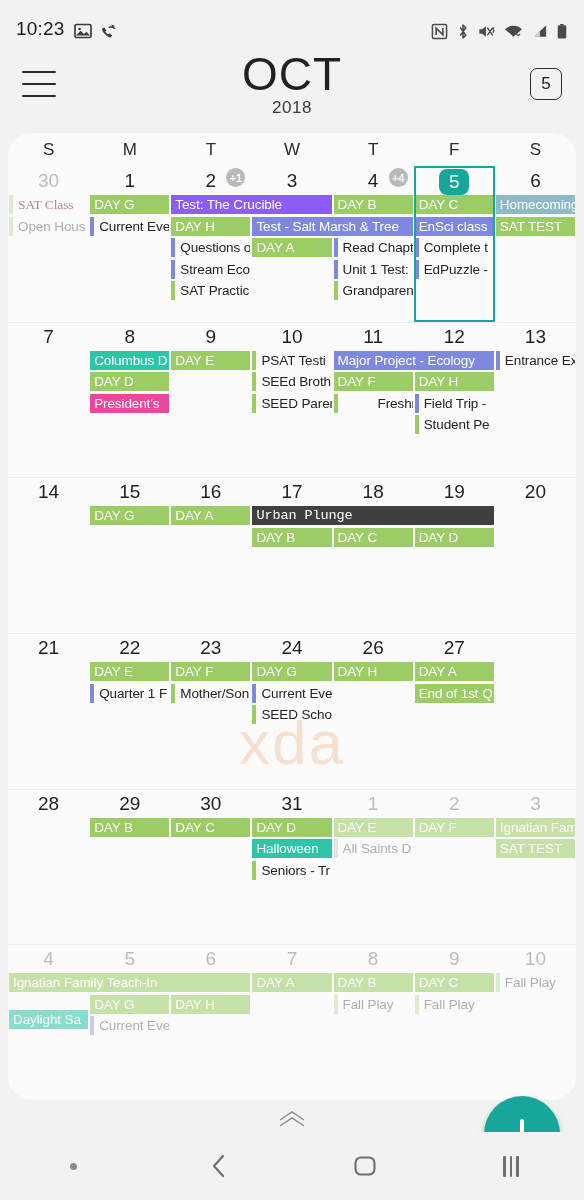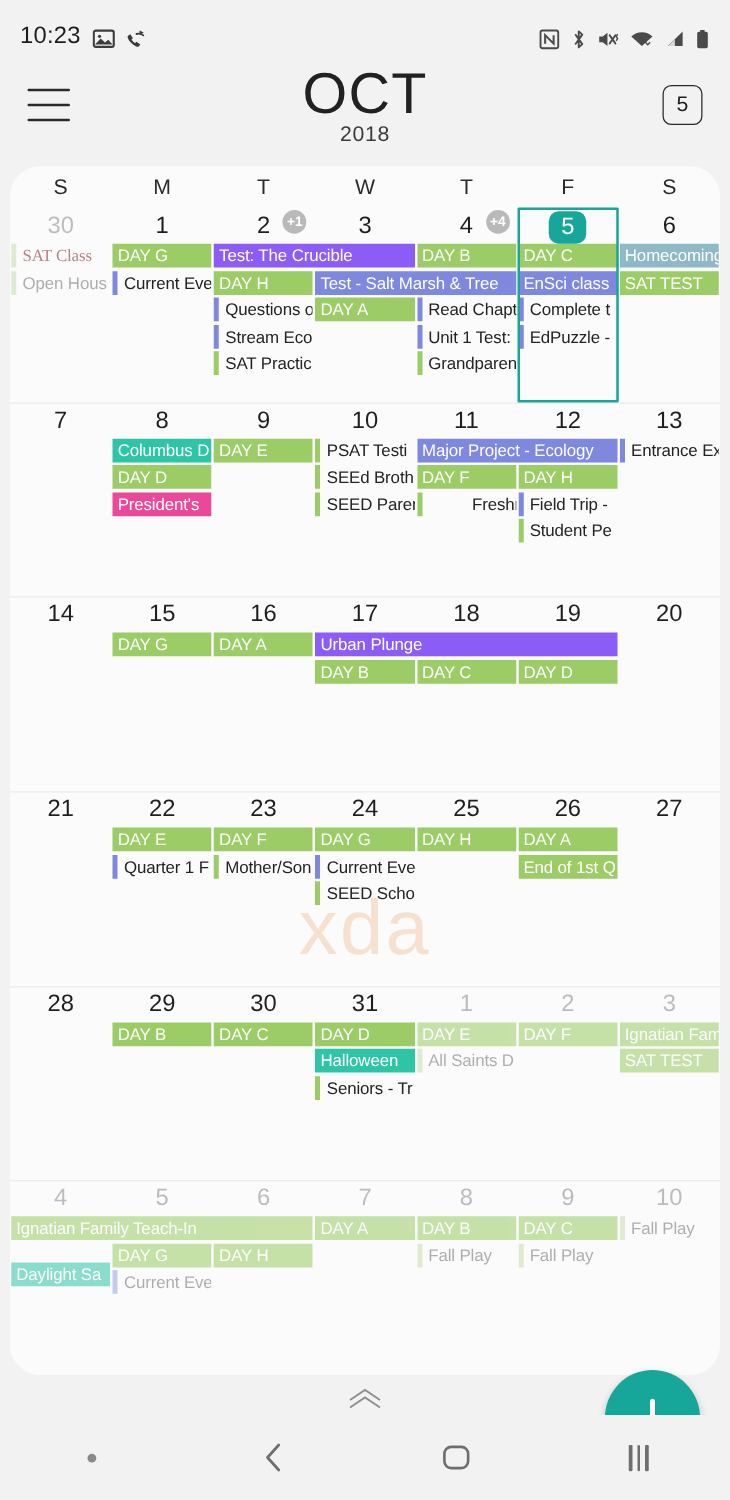--- a/index.html
+++ b/index.html
@@ -310,41 +310,38 @@
         </div>
         <div class="daycell">
           <div class="daynum">19</div>
         </div>
         <div class="daycell">
           <div class="daynum">20</div>
         </div>
         <div class="ev-layer">
           <div class="ev solid" style="left: calc(14.2857% + 1px); width: calc(14.2857% - 2px); top: 0px; background: rgb(156, 204, 101);">DAY G</div>
           <div class="ev solid" style="left: calc(28.5714% + 1px); width: calc(14.2857% - 2px); top: 0px; background: rgb(156, 204, 101);">DAY A</div>
-          <div class="ev solid" style="left: calc(42.8571% + 1px); width: calc(42.8571% - 2px); top: 0px; background: #8b5cf6;">Urban Plunge</div>
+          <div class="ev solid" style="left: calc(42.8571% + 1px); width: calc(42.8571% - 2px); top: 0px; background: #404040; font-family: Liberation Mono, monospace;">Urban Plunge</div>
           <div class="ev solid" style="left: calc(42.8571% + 1px); width: calc(14.2857% - 2px); top: 21.5px; background: rgb(156, 204, 101);">DAY B</div>
           <div class="ev solid" style="left: calc(57.1429% + 1px); width: calc(14.2857% - 2px); top: 21.5px; background: rgb(156, 204, 101);">DAY C</div>
           <div class="ev solid" style="left: calc(71.4286% + 1px); width: calc(14.2857% - 2px); top: 21.5px; background: rgb(156, 204, 101);">DAY D</div>
         </div>
       </div>
       <div class="week">
         <div class="daycell">
           <div class="daynum">21</div>
         </div>
         <div class="daycell">
           <div class="daynum">22</div>
         </div>
         <div class="daycell">
           <div class="daynum">23</div>
         </div>
         <div class="daycell">
           <div class="daynum">24</div>
-        </div>
-        <div class="daycell">
-          <div class="daynum">25</div>
         </div>
         <div class="daycell">
           <div class="daynum">26</div>
         </div>
         <div class="daycell">
           <div class="daynum">27</div>
         </div>
         <div class="ev-layer">
           <div class="ev solid" style="left: calc(14.2857% + 1px); width: calc(14.2857% - 2px); top: 0px; background: rgb(156, 204, 101);">DAY E</div>
           <div class="ev solid" style="left: calc(28.5714% + 1px); width: calc(14.2857% - 2px); top: 0px; background: rgb(156, 204, 101);">DAY F</div>

